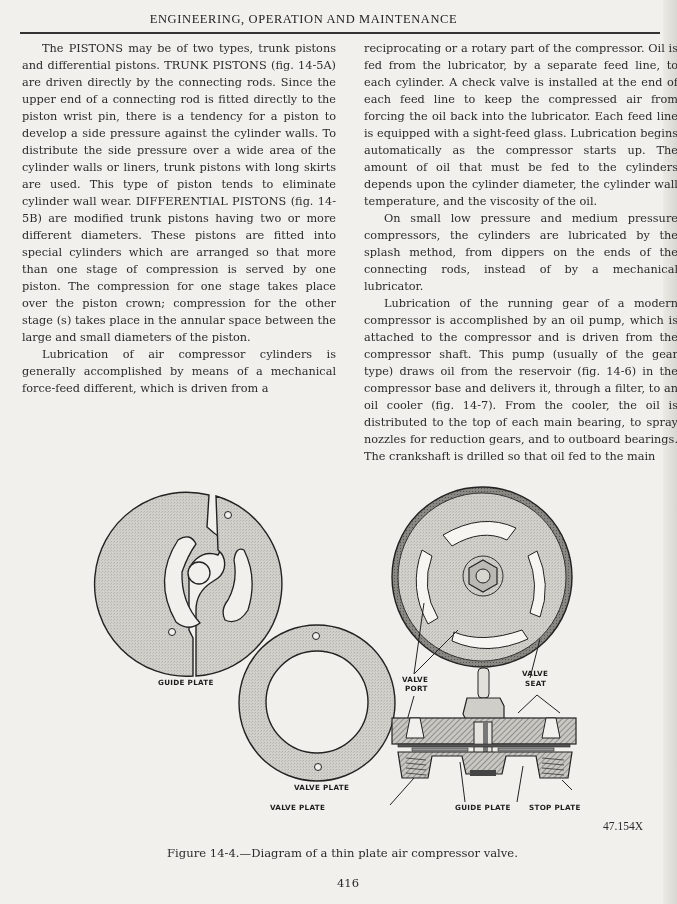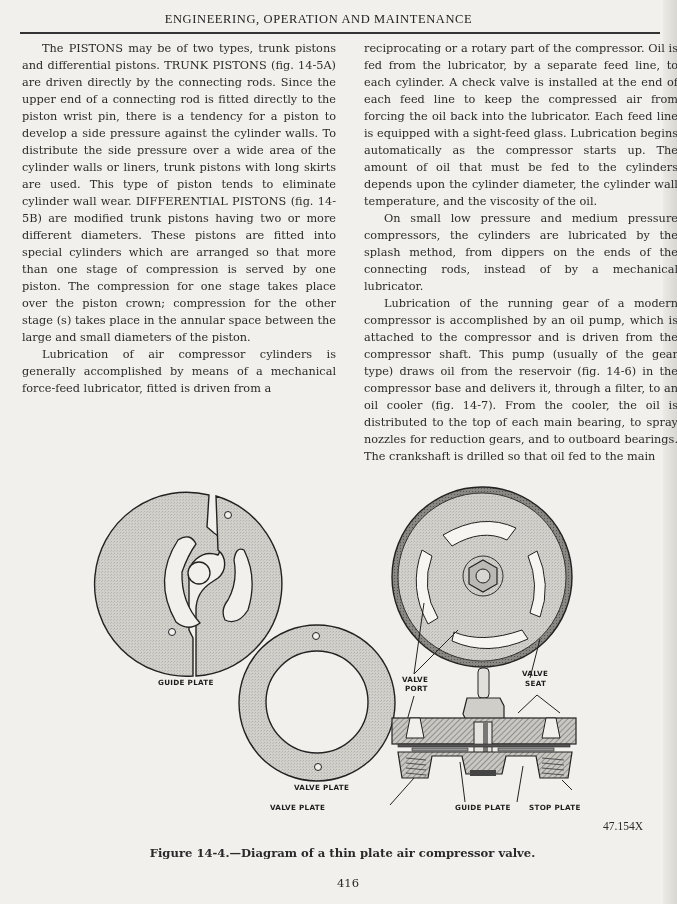--- a/index.html
+++ b/index.html
@@ -10,21 +10,21 @@
     color: #2a2a2a;
     position: relative;
   }
   .page-edge {
     position: absolute; right: 0; top: 0; width: 14px; height: 904px;
     background: linear-gradient(to right, #eceae5, #d9d7d2);
   }
   .running-head {
     position: absolute; top: 12px; left: 0; width: 607px;
     text-align: center; font-size: 12.5px; letter-spacing: 0.6px;
-    font-family: "Liberation Serif", serif; color: #222; padding-left: 15px;
+    font-family: "Liberation Serif", serif; color: #222;
   }
   .head-rule {
     position: absolute; top: 32px; left: 20px; width: 640px; height: 2px; background: #333;
   }
   .col {
     position: absolute; top: 40px; width: 314px;
     font-size: 11.3px; line-height: 17px;
     text-align: justify; color: #2b2b2b;
     font-family: "DejaVu Serif", serif;
   }
@@ -44,39 +44,39 @@
     font-family: "DejaVu Sans", sans-serif; font-weight: bold;
     font-size: 7.2px; letter-spacing: 0.3px; fill: #1d1d1d;
   }
   .fig-id {
     position: absolute; top: 820px; left: 603px;
     font-size: 11.5px; font-family: Liberation Serif, serif; color: #2a2a2a;
   }
   .caption {
     position: absolute; top: 846px; left: 0; width: 677px; text-align: center;
     font-size: 11.6px; font-family: "DejaVu Serif", serif; color: #2a2a2a;
-    padding-left: 8px; box-sizing: border-box; font-weight: bold;
+    padding-left: 8px; box-sizing: border-box;
   }
   .page-number {
     position: absolute; top: 876px; left: 0; width: 677px; text-align: center;
     font-size: 11.5px; font-family: "DejaVu Serif", serif; color: #2a2a2a;
     padding-left: 19px; box-sizing: border-box;
   }
 </style>
 </head>
 <body>
 
 <div class="page-edge"></div>
 
 <div class="running-head">ENGINEERING, OPERATION AND MAINTENANCE</div>
 <div class="head-rule"></div>
 
 <div class="col left">
   <p>The  PISTONS may be of two types, trunk pistons and differential pistons. TRUNK PISTONS (fig. 14-5A) are driven directly by the connecting rods. Since the upper end of a connecting rod is fitted directly to the piston wrist pin, there is a tendency for a piston to develop a side pressure against the cylinder walls. To distribute the side pressure over a wide area of the cylinder walls or liners, trunk pistons with long skirts are used. This type of piston tends to eliminate cylinder wall wear. DIFFERENTIAL PISTONS (fig. 14-5B) are modified trunk pistons having two or more different diameters. These pistons are fitted into special cylinders which are arranged so that more than one stage of compression is served by one piston. The compression for one stage takes place over the piston crown; compression for the other stage (s) takes place in the annular space between the large and small diameters of the piston.</p>
-  <p>Lubrication of air compressor cylinders is generally accomplished by means of a mechanical force-feed lubricator, fitted is driven from a</p>
+  <p>Lubrication of air compressor cylinders is generally accomplished by means of a mechanical force-feed different, which is driven from a</p>
 </div>
 
 <div class="col right">
   <p class="noindent">reciprocating or a rotary part of the compressor. Oil is fed from the lubricator, by a separate feed line, to each cylinder. A check valve is installed at the end of each feed line to keep the compressed air from forcing the oil back into the lubricator. Each feed line is equipped with a sight-feed glass. Lubrication begins automatically as the compressor starts up. The amount of oil that must be fed to the cylinders depends upon the cylinder diameter, the cylinder wall temperature, and the viscosity of the oil.</p>
   <p>On small low pressure and medium pressure compressors, the cylinders are lubricated by the splash method, from dippers on the ends of the connecting rods, instead of by a mechanical lubricator.</p>
   <p>Lubrication of the running gear of a modern compressor is accomplished by an oil pump, which is attached to the compressor and is driven from the compressor shaft. This pump (usually of the gear type) draws oil from the reservoir (fig. 14-6) in the compressor base and delivers it, through a filter, to an oil cooler (fig. 14-7). From the cooler, the oil is distributed to the top of each main bearing, to spray nozzles for reduction gears, and to outboard bearings. The crankshaft is drilled so that oil fed to the main</p>
 </div>
 
 <div class="figure">
   <svg width="677" height="380" viewBox="0 0 677 380">

